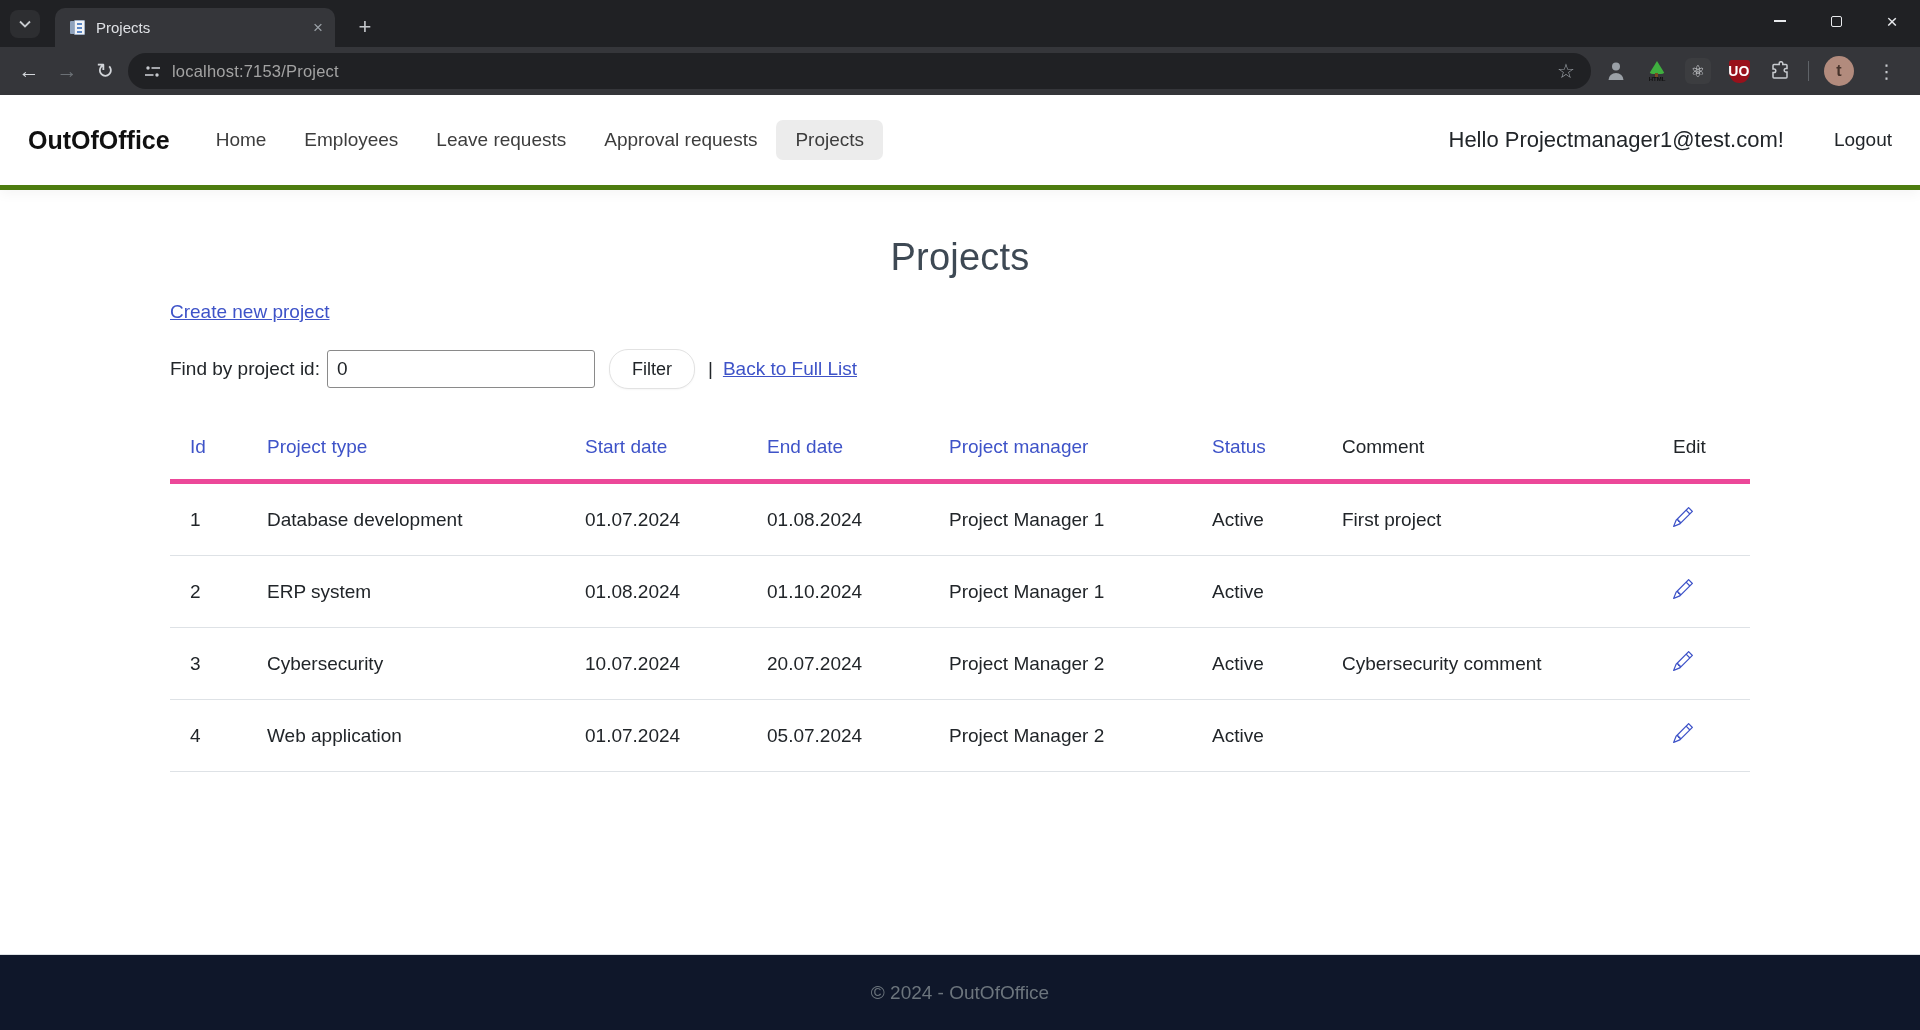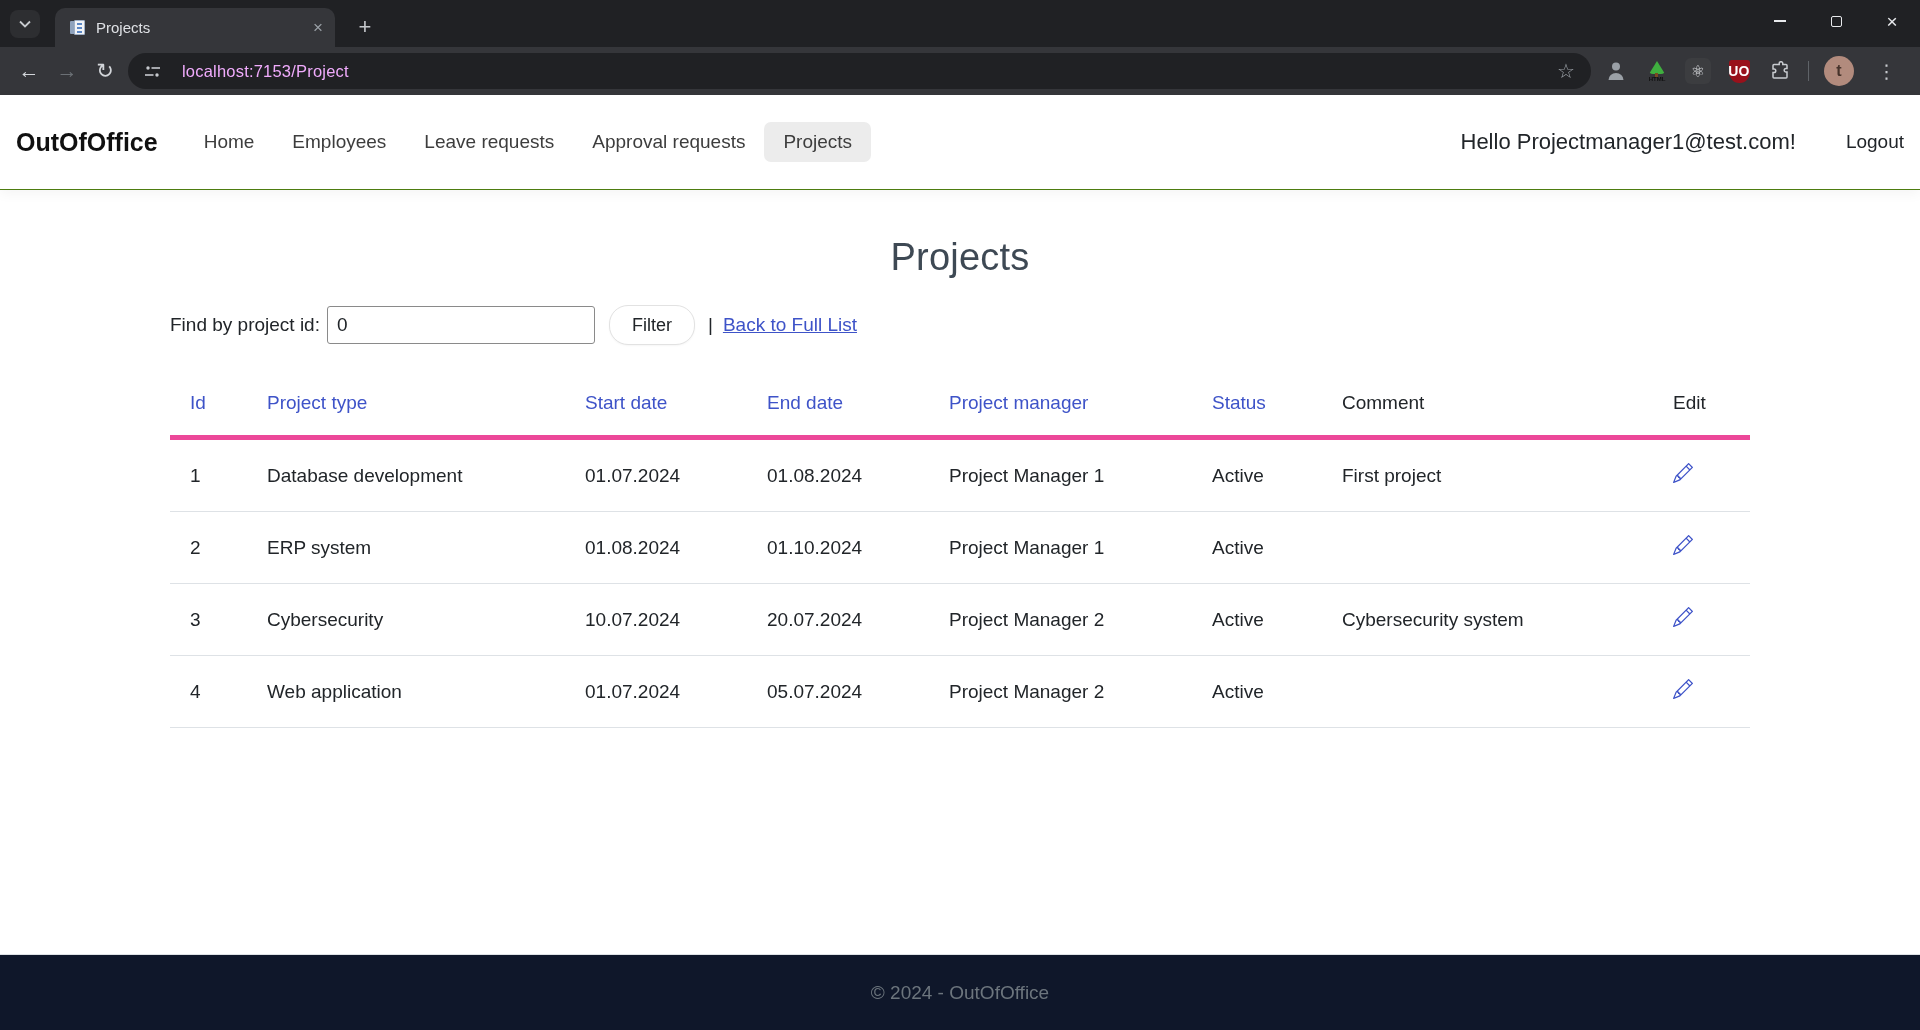--- a/index.html
+++ b/index.html
@@ -44,21 +44,21 @@
   .ic-max { width: 11px; height: 11px; border: 1.5px solid #e8eaed; border-radius: 2px; }
   .ic-close { font-size: 19px; line-height: 1; }
 
   .toolbar { height: 48px; background: #35363a; display: flex; align-items: center; padding: 0 10px; }
   .nav-ico { width: 38px; height: 38px; display: flex; align-items: center; justify-content: center; font-size: 21px; color: #d2d5d9; cursor: pointer; flex: 0 0 auto; }
   .nav-ico.disabled { color: #6b7075; }
   .omnibox {
     flex: 1; height: 36px; margin: 0 8px 0 4px; background: #202124; border-radius: 18px;
     display: flex; align-items: center; padding: 0 16px; cursor: text;
   }
-  .url-text { margin-left: 21px; font-size: 16.5px; color: #f0abfc; letter-spacing: .2px; flex: 1; }
+  .url-text { margin-left: 11px; font-size: 16.5px; color: #a3a3a3; letter-spacing: .2px; flex: 1; }
   .star { font-size: 20px; color: #9aa0a6; cursor: pointer; }
   .ext-area { display: flex; align-items: center; gap: 15px; margin: 0 6px 0 4px; flex: 0 0 auto; }
   .ext { width: 26px; height: 26px; display: flex; align-items: center; justify-content: center; cursor: pointer; position: relative; }
   .react-bg { background: #3c3d40; border-radius: 6px; color: #e3e5e8; font-size: 16px; }
   .shield {
     width: 21px; height: 23px; background: #99111b;
     border-radius: 3px 3px 48% 48%;
     display: flex; align-items: center; justify-content: center;
   }
   .shield span { color: #fff; font-size: 14px; font-weight: bold; letter-spacing: .3px; }
@@ -66,22 +66,22 @@
   .tree-top { width: 0; height: 0; border-left: 8px solid transparent; border-right: 8px solid transparent; border-bottom: 13px solid #3faf3f; border-radius: 4px; }
   .tree-trunk { width: 3px; height: 4px; background: #7a4a21; margin-top: -1px; }
   .tree-label { font-size: 6px; font-weight: bold; color: #101010; margin-top: -1px; }
   .sep-v { width: 1px; height: 20px; background: #5f6368; }
   .avatar { width: 30px; height: 30px; border-radius: 50%; background: #b28b7d; display: flex; align-items: center; justify-content: center; cursor: pointer; }
   .avatar span { font-size: 16px; font-weight: 600; color: #46332b; }
   .kebab { font-size: 19px; color: #c8cbcf; padding: 0 8px; cursor: pointer; }
 
   
   .app-navbar {
-    height: 95px; background: #fff; display: flex; align-items: center; padding: 0 16px;
-    border-bottom: 1px solid #4d7c0f; box-shadow: 0 4px 12px rgba(0,0,0,.045);
+    height: 95px; background: #fff; display: flex; align-items: center; padding: 0 28px;
+    border-bottom: 5px solid #4d7c0f; box-shadow: 0 4px 12px rgba(0,0,0,.045);
     position: relative; z-index: 2;
   }
   .brand { font-size: 25px; font-weight: 600; color: #101010; margin-right: 27px; text-decoration: none; cursor: pointer; }
   .nav-menu { display: flex; align-items: center; }
   .nav-item { padding: 9px 19px; font-size: 19px; color: #3d3d3d; text-decoration: none; cursor: pointer; border-radius: 7px; white-space: nowrap; }
   .nav-item.active { background: #ececec; }
   .nav-spacer { flex: 1; }
   .greeting { font-size: 22px; color: #212529; margin-right: 50px; }
   .logout { font-size: 19px; color: #212529; text-decoration: none; cursor: pointer; }
 
@@ -212,20 +212,23 @@
     <a class="nav-item active">Projects</a>
   </div>
   <div class="nav-spacer"></div>
   <span class="greeting">Hello Projectmanager1@test.com!</span>
   <a class="logout">Logout</a>
 </div>
 
 <div class="container">
   <h2 class="page-title">Projects</h2>
 
+  <div class="create-link-row">
+    <a class="app-link">Create new project</a>
+  </div>
 
   <div class="filter-row">
     <span class="filter-label">Find by project id:</span>
     <input class="filter-input" type="text" value="0" style="">
     <button class="filter-btn">Filter</button>
     <span class="pipe">|</span>
     <a class="app-link">Back to Full List</a>
   </div>
 
   <table class="projects">
@@ -276,21 +279,21 @@
                 <path fill="#3e53c8" d="M12.146.146a.5.5 0 0 1 .708 0l3 3a.5.5 0 0 1 0 .708l-10 10a.5.5 0 0 1-.168.11l-5 2a.5.5 0 0 1-.65-.65l2-5a.5.5 0 0 1 .11-.168l10-10zM11.207 2.5 13.5 4.793 14.793 3.5 12.5 1.207 11.207 2.5zm1.586 3L10.5 3.207 4 9.707V10h.5a.5.5 0 0 1 .5.5v.5h.5a.5.5 0 0 1 .5.5v.5h.293l6.5-6.5zm-9.761 5.175-.106.106-1.528 3.821 3.821-1.528.106-.106A.5.5 0 0 1 5 12.5V12h-.5a.5.5 0 0 1-.5-.5V11h-.5a.5.5 0 0 1-.468-.325z"></path>
               </svg></a></td>
       </tr>
       <tr>
         <td>3</td>
         <td>Cybersecurity</td>
         <td>10.07.2024</td>
         <td>20.07.2024</td>
         <td>Project Manager 2</td>
         <td>Active</td>
-        <td>Cybersecurity system</td>
+        <td>Cybersecurity comment</td>
         <td><a class="edit-link"><svg width="20" height="20" viewBox="0 0 16 16">
                 <path fill="#3e53c8" d="M12.146.146a.5.5 0 0 1 .708 0l3 3a.5.5 0 0 1 0 .708l-10 10a.5.5 0 0 1-.168.11l-5 2a.5.5 0 0 1-.65-.65l2-5a.5.5 0 0 1 .11-.168l10-10zM11.207 2.5 13.5 4.793 14.793 3.5 12.5 1.207 11.207 2.5zm1.586 3L10.5 3.207 4 9.707V10h.5a.5.5 0 0 1 .5.5v.5h.5a.5.5 0 0 1 .5.5v.5h.293l6.5-6.5zm-9.761 5.175-.106.106-1.528 3.821 3.821-1.528.106-.106A.5.5 0 0 1 5 12.5V12h-.5a.5.5 0 0 1-.5-.5V11h-.5a.5.5 0 0 1-.468-.325z"></path>
               </svg></a></td>
       </tr>
       <tr>
         <td>4</td>
         <td>Web application</td>
         <td>01.07.2024</td>
         <td>05.07.2024</td>
         <td>Project Manager 2</td>

